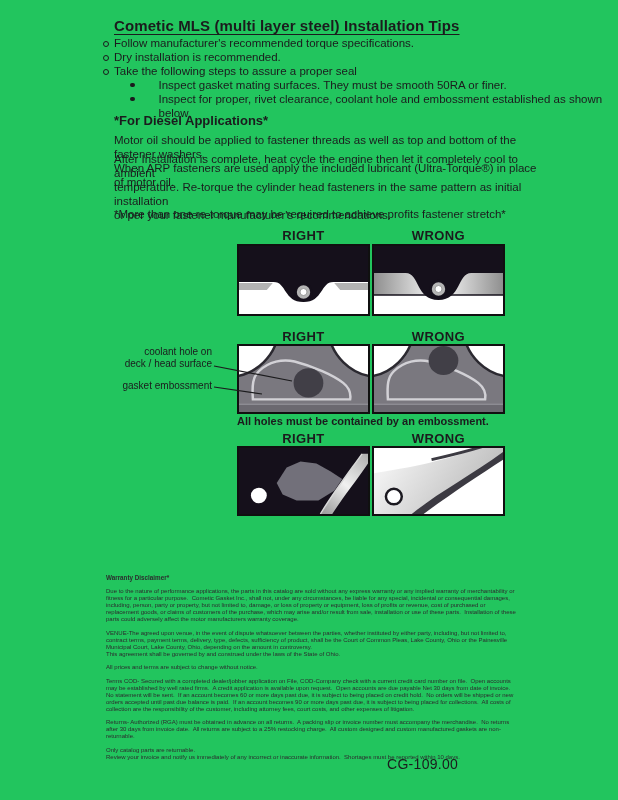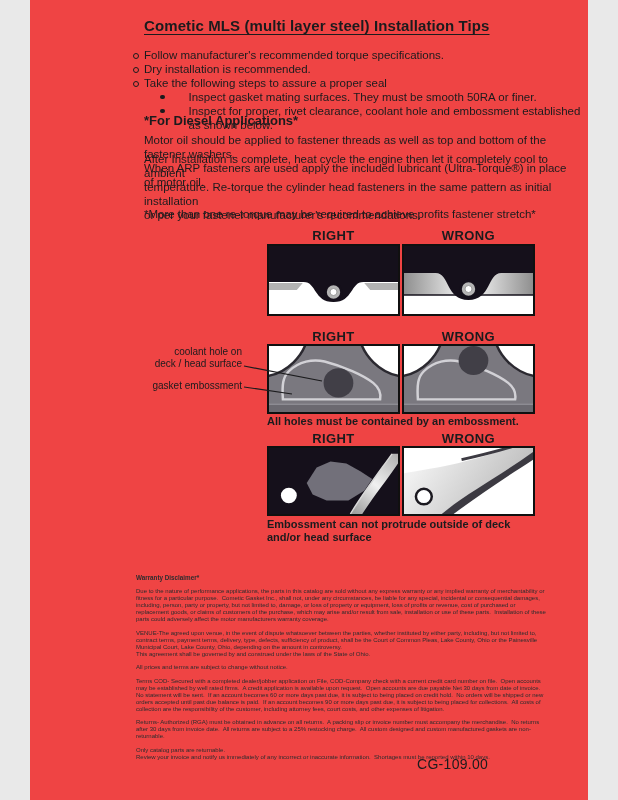--- a/index.html
+++ b/index.html
@@ -1,24 +1,24 @@
 <!DOCTYPE html>
 <html><head>
 <meta charset="utf-8">
 <style>
   html,body{margin:0;padding:0;background:#e9e9e9;}
-  .page{position:relative;width:558px;height:800px;background:#ef4444;
+  .page{position:relative;width:618px;height:800px;background:#22c55e;
         font-family:"Liberation Sans",sans-serif;color:#1b1b1d;overflow:hidden;margin:0 auto;}
   .abs{position:absolute;}
   .prewrap{white-space:pre-wrap;}
 
   .title{left:114px;top:17px;margin:0;font-size:15px;font-weight:700;
          text-decoration:underline;text-underline-offset:3px;letter-spacing:.1px;}
 
-  .bullets{left:103px;top:48px;font-size:11.5px;line-height:14px;}
+  .bullets{left:103px;top:36px;font-size:11.5px;line-height:14px;}
   .b-row{display:flex;align-items:flex-start;}
   .b-row.sub{margin-left:27px;gap:20px;}
   .marker-o{flex:0 0 auto;width:4px;height:4px;border:1px solid #1b1b1d;border-radius:50%;
             margin:4.5px 5px 0 0;}
   .marker-f{flex:0 0 auto;width:4.5px;height:4.5px;background:#1b1b1d;border-radius:50%;
             margin:4.5px 4px 0 0;}
 
   .diesel-h{left:114px;top:113px;margin:0;font-size:13px;font-weight:700;}
   .para{left:114px;width:430px;margin:0;font-size:11.5px;line-height:14px;}
   .p1{top:133px;} .p2{top:152px;} .p3{top:207px;}
@@ -186,22 +186,20 @@
         </linearGradient>
       </defs>
       <rect x="0" y="0" width="130" height="68" fill="#ffffff"></rect>
       <path d="M0,26 C50,18 80,10 104,0 L130,0 L130,8 C100,30 62,48 38,68 L0,68 Z" fill="url(#bnd2)"></path>
       <path d="M130,4 C98,28 64,46 38,68 L50,68 C76,48 106,28 130,12 Z" fill="#3c3a42"></path>
       <path d="M58,12 C84,6 104,1 122,-6" fill="none" stroke="#3c3a42" stroke-width="3"></path>
       <circle cx="20" cy="50" r="8" fill="#ffffff" stroke="#1b1920" stroke-width="2.5"></circle>
     </svg>
   </div>
 
-  <div class="abs dg-cap r3c prewrap">Embossment can not protrude outside of deck
-and/or head surface</div>
 
   <div class="abs legal">
     <h2>Warranty Disclaimer*</h2>
     <p class="prewrap">Due to the nature of performance applications, the parts in this catalog are sold without any express warranty or any implied warranty of merchantability or fitness for a particular purpose.  Cometic Gasket Inc., shall not, under any circumstances, be liable for any special, incidental or consequential damages, including, person, party or property, but not limited to, damage, or loss of property or equipment, loss of profits or revenue, cost of purchased or replacement goods, or claims of customers of the purchase, which may arise and/or result from sale, installation or use of these parts.  Installation of these parts could adversely affect the motor manufacturers warranty coverage.</p>
     <p class="prewrap">VENUE-The agreed upon venue, in the event of dispute whatsoever between the parties, whether instituted by either party, including, but not limited to, contract terms, payment terms, delivery, type, defects, sufficiency of product, shall be the Court of Common Pleas, Lake County, Ohio or the Painesville Municipal Court, Lake County, Ohio, depending on the amount in controversy.
 This agreement shall be governed by and construed under the laws of the State of Ohio.</p>
     <p class="prewrap">All prices and terms are subject to change without notice.</p>
     <p class="prewrap">Terms COD- Secured with a completed dealer/jobber application on File, COD-Company check with a current credit card number on file.  Open accounts may be established by well rated firms.  A credit application is available upon request.  Open accounts are due payable Net 30 days from date of invoice.  No statement will be sent.  If an account becomes 60 or more days past due, it is subject to being placed on credit hold.  No orders will be shipped or new orders accepted until past due balance is paid.  If an account becomes 90 or more days past due, it is subject to being placed for collections.  All costs of collection are the responsibility of the customer, including attorney fees, court costs, and other expenses of litigation.</p>
     <p class="prewrap">Returns- Authorized (RGA) must be obtained in advance on all returns.  A packing slip or invoice number must accompany the merchandise.  No returns after 30 days from invoice date.  All returns are subject to a 25% restocking charge.  All custom designed and custom manufactured gaskets are non-returnable.</p>
     <p class="prewrap">Only catalog parts are returnable.

